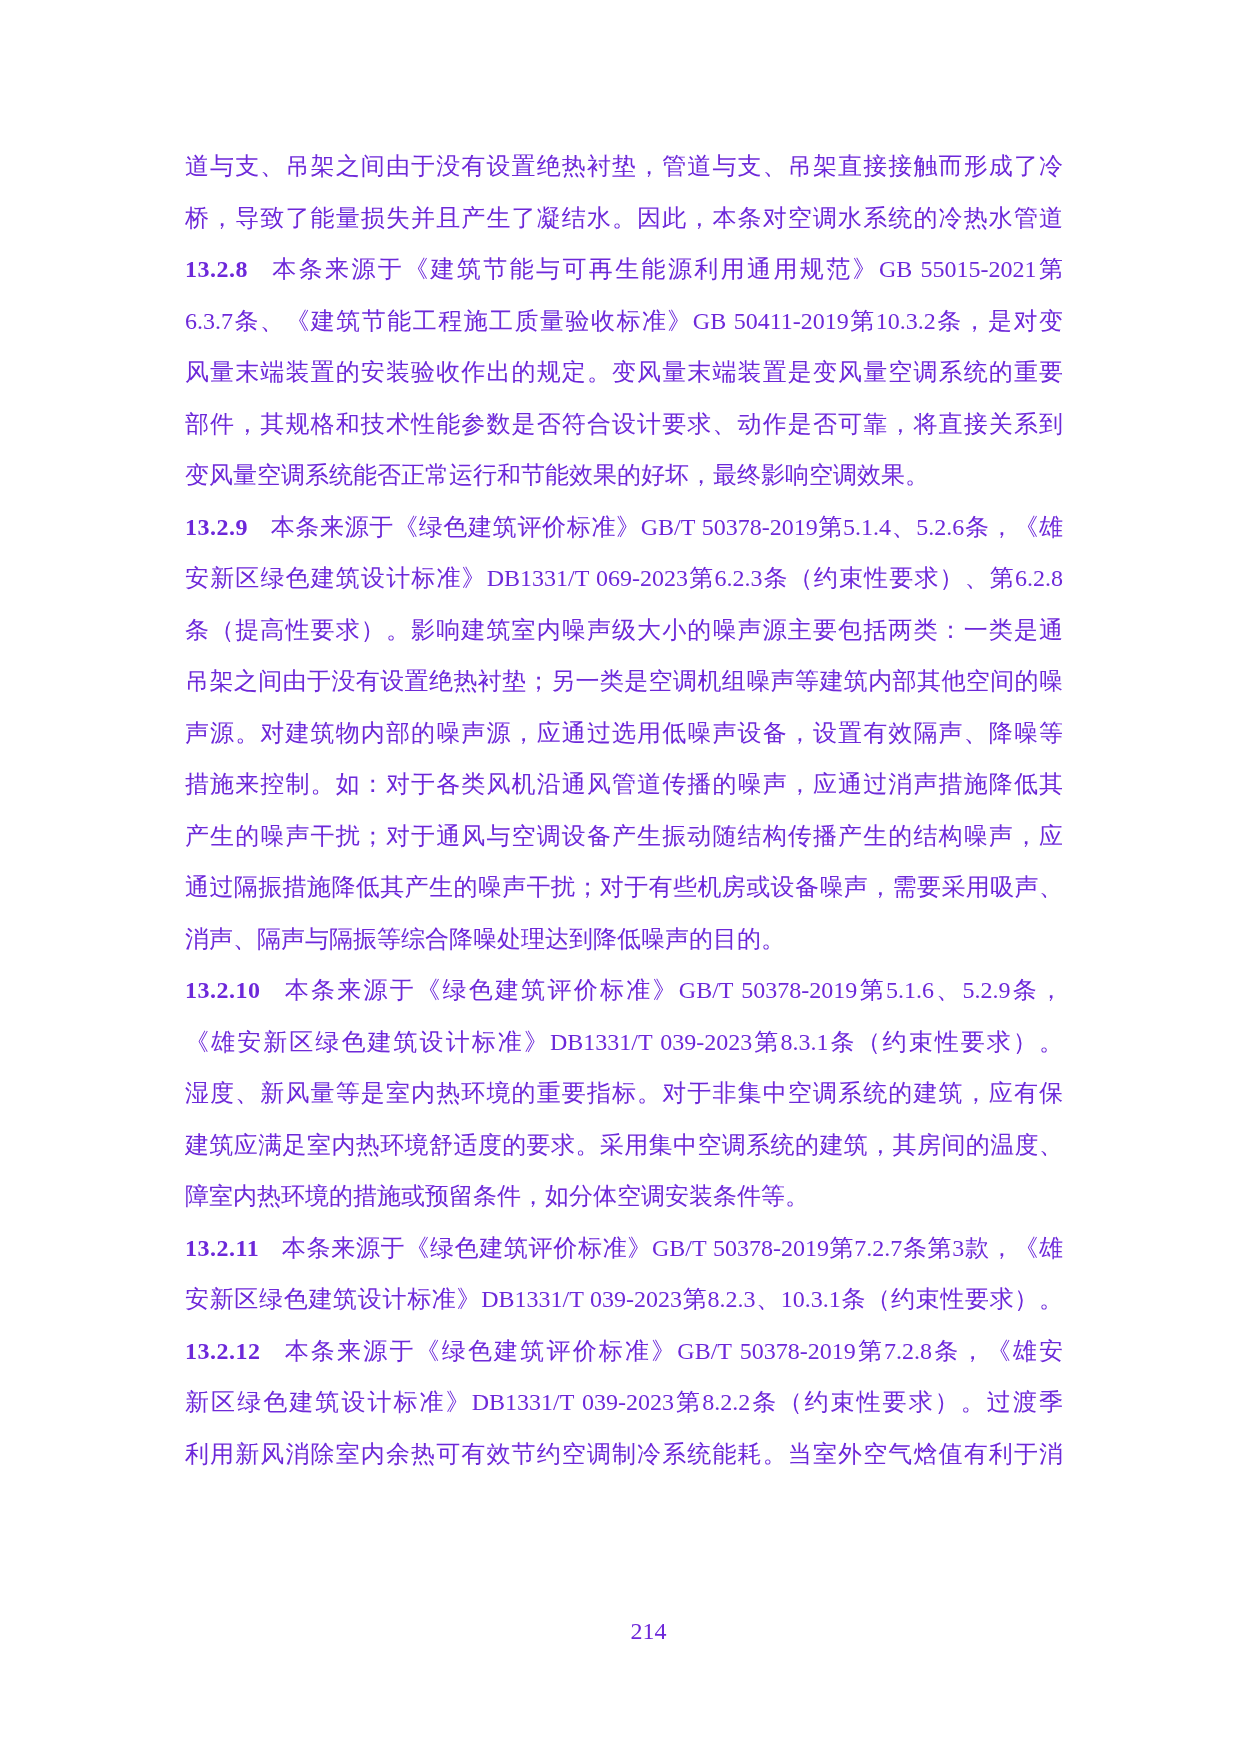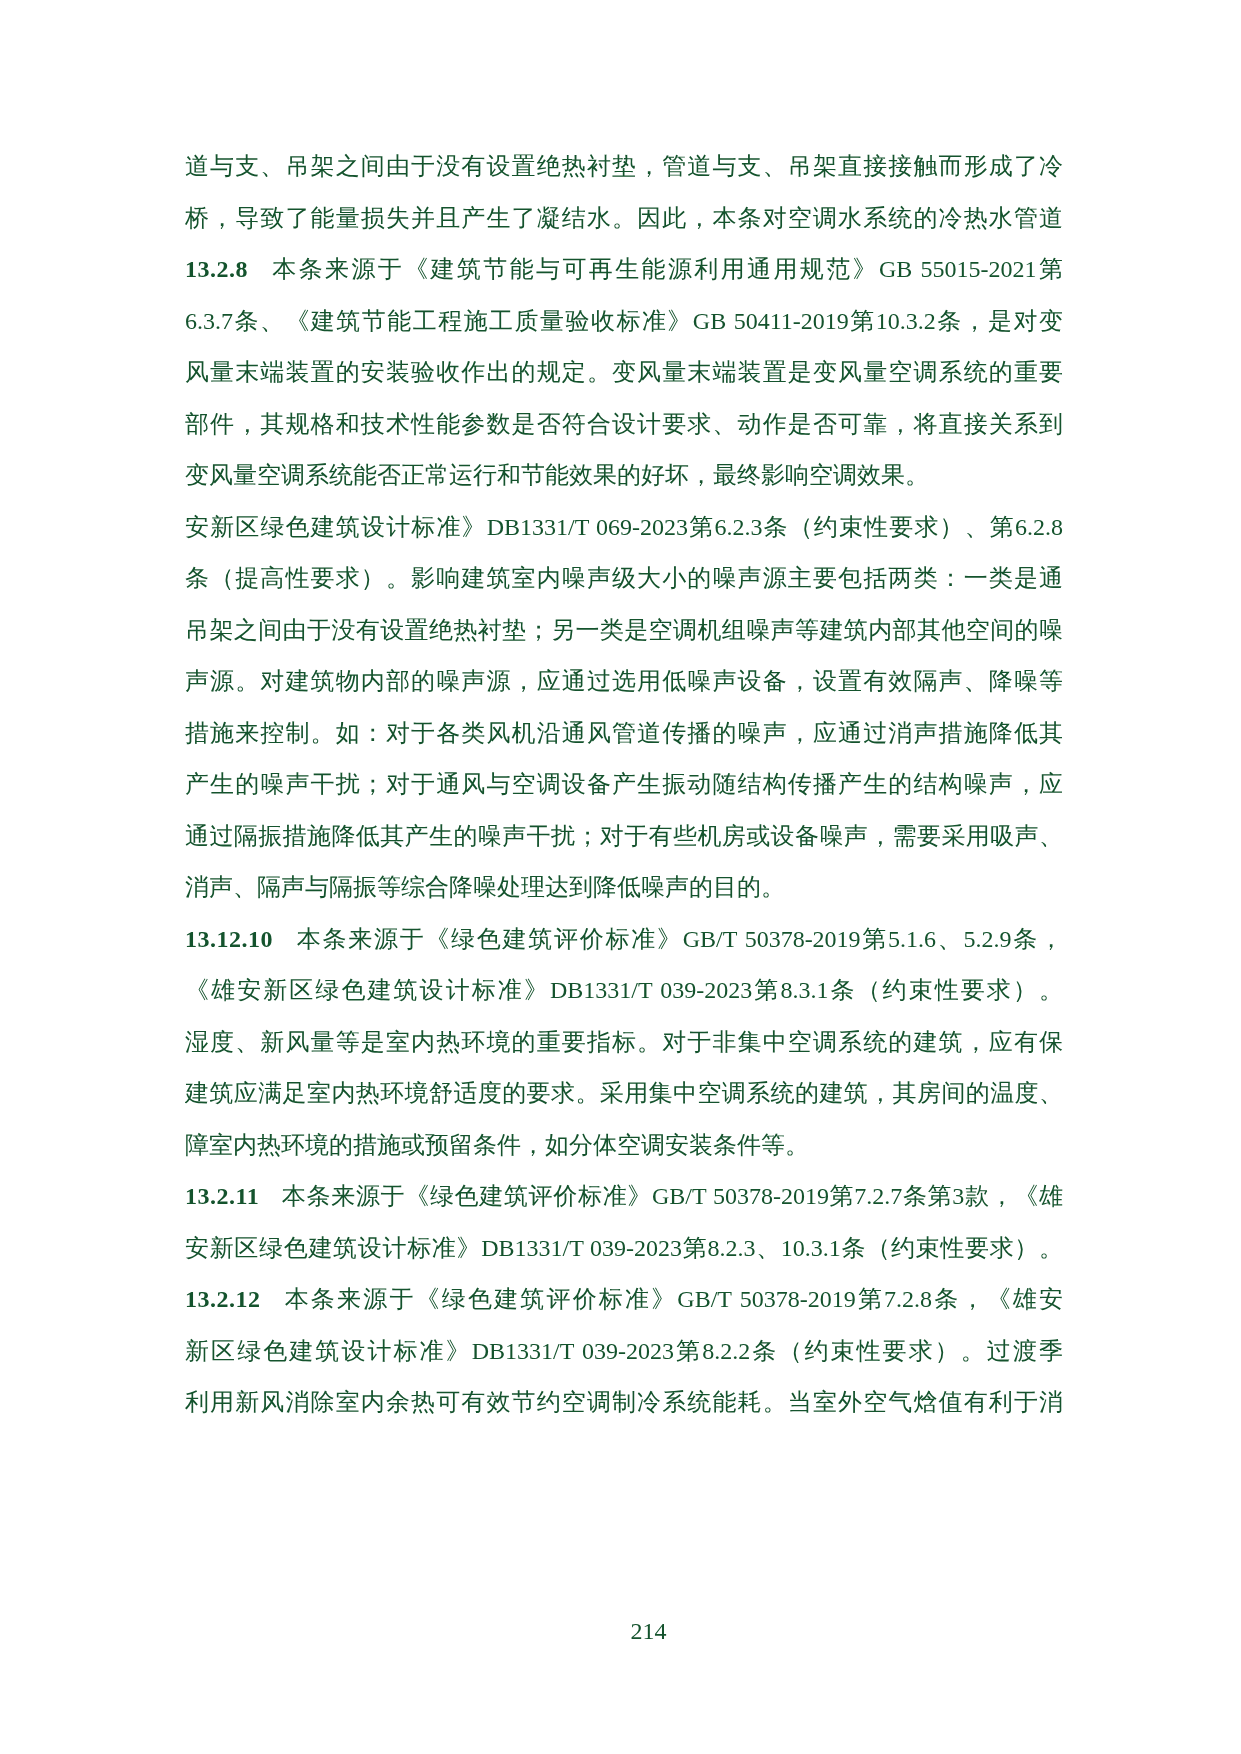--- a/index.html
+++ b/index.html
@@ -5,21 +5,21 @@
   html, body {
     margin: 0;
     padding: 0;
     background: #ffffff;
   }
   .page {
     position: relative;
     width: 1241px;
     height: 1754px;
     background: #ffffff;
-    color: #14532d;
+    color: #6d28d9;
     font-family: "Liberation Serif", "DejaVu Serif", serif;
     overflow: hidden;
   }
   .text-block {
     position: absolute;
     left: 185px;
     top: 141px;
     width: 878px;
     font-size: 24px;
   }
@@ -65,32 +65,33 @@
 
     <div class="para">
       <div class="line"><span class="num">13.2.8</span><span>本条来源于《建筑节能与可再生能源利用通用规范》GB 55015-2021第</span></div>
       <div class="line">6.3.7条、《建筑节能工程施工质量验收标准》GB 50411-2019第10.3.2条，是对变</div>
       <div class="line">风量末端装置的安装验收作出的规定。变风量末端装置是变风量空调系统的重要</div>
       <div class="line">部件，其规格和技术性能参数是否符合设计要求、动作是否可靠，将直接关系到</div>
       <div class="line end">变风量空调系统能否正常运行和节能效果的好坏，最终影响空调效果。</div>
     </div>
 
     <div class="para">
+      <div class="line"><span class="num">13.2.9</span><span>本条来源于《绿色建筑评价标准》GB/T 50378-2019第5.1.4、5.2.6条，《雄</span></div>
       <div class="line">安新区绿色建筑设计标准》DB1331/T 069-2023第6.2.3条（约束性要求）、第6.2.8</div>
       <div class="line">条（提高性要求）。影响建筑室内噪声级大小的噪声源主要包括两类：一类是通</div>
       <div class="line">吊架之间由于没有设置绝热衬垫；另一类是空调机组噪声等建筑内部其他空间的噪</div>
       <div class="line">声源。对建筑物内部的噪声源，应通过选用低噪声设备，设置有效隔声、降噪等</div>
       <div class="line">措施来控制。如：对于各类风机沿通风管道传播的噪声，应通过消声措施降低其</div>
       <div class="line">产生的噪声干扰；对于通风与空调设备产生振动随结构传播产生的结构噪声，应</div>
       <div class="line">通过隔振措施降低其产生的噪声干扰；对于有些机房或设备噪声，需要采用吸声、</div>
       <div class="line end">消声、隔声与隔振等综合降噪处理达到降低噪声的目的。</div>
     </div>
 
     <div class="para">
-      <div class="line"><span class="num">13.12.10</span><span>本条来源于《绿色建筑评价标准》GB/T 50378-2019第5.1.6、5.2.9条，</span></div>
+      <div class="line"><span class="num">13.2.10</span><span>本条来源于《绿色建筑评价标准》GB/T 50378-2019第5.1.6、5.2.9条，</span></div>
       <div class="line">《雄安新区绿色建筑设计标准》DB1331/T 039-2023第8.3.1条（约束性要求）。</div>
       <div class="line">湿度、新风量等是室内热环境的重要指标。对于非集中空调系统的建筑，应有保</div>
       <div class="line">建筑应满足室内热环境舒适度的要求。采用集中空调系统的建筑，其房间的温度、</div>
       <div class="line end">障室内热环境的措施或预留条件，如分体空调安装条件等。</div>
     </div>
 
     <div class="para">
       <div class="line"><span class="num">13.2.11</span><span>本条来源于《绿色建筑评价标准》GB/T 50378-2019第7.2.7条第3款，《雄</span></div>
       <div class="line">安新区绿色建筑设计标准》DB1331/T 039-2023第8.2.3、10.3.1条（约束性要求）。</div>
     </div>

